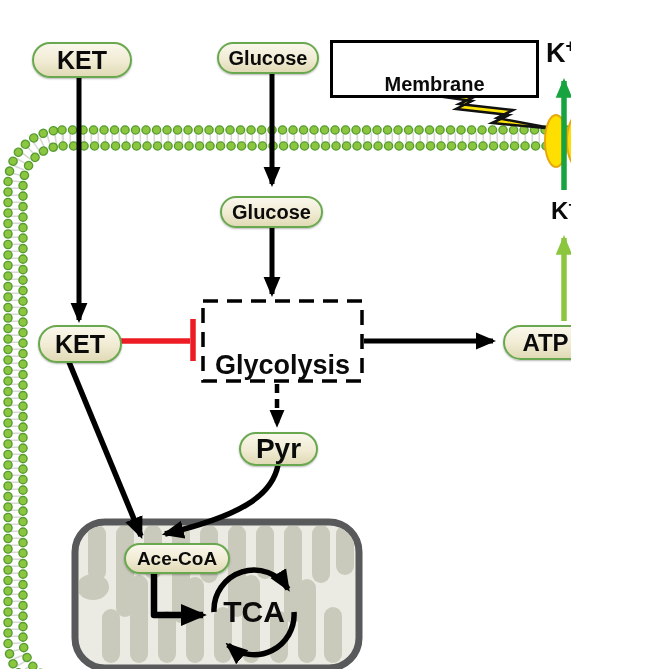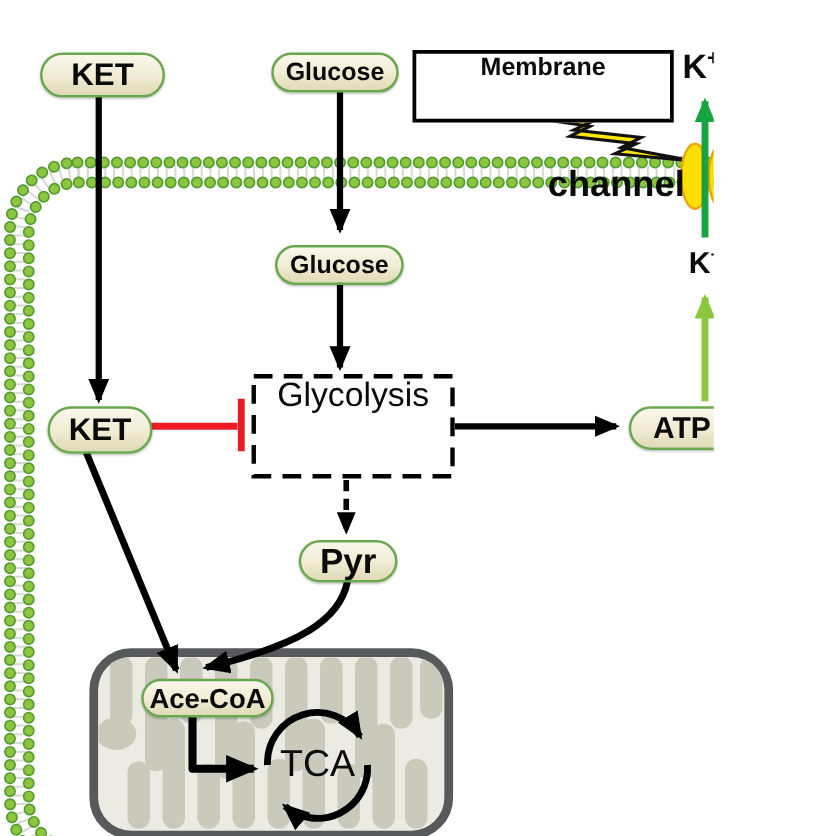--- a/index.html
+++ b/index.html
@@ -11,36 +11,36 @@
   .pill{
     position:absolute;display:flex;align-items:center;justify-content:center;
     border:2.5px solid #69a84f;border-radius:999px;
     background:linear-gradient(180deg,#faf7ec 0%,#f0ebd2 55%,#e0dab6 100%);
     font-weight:bold;color:#0b0b0b;box-shadow:0 1px 2px rgba(0,0,0,.28);
     white-space:nowrap;z-index:4;
   }
   .hyperbox{
     position:absolute;left:330px;top:2px;width:203px;height:52px;
     border:3.5px solid #000;background:#fff;z-index:5;
-    display:flex;flex-direction:column;align-items:center;justify-content:flex-start;
+    display:flex;flex-direction:column;align-items:center;justify-content:flex-end;
     font-weight:bold;font-size:20px;line-height:1.12;text-align:center;
   }
   .glylabel{
     position:absolute;left:203px;top:263px;width:159px;height:80px;z-index:4;
-    display:flex;align-items:flex-start;justify-content:center;
-    font-weight:normal;font-size:27px;
+    display:flex;align-items:flex-end;justify-content:center;
+    font-weight:bold;font-size:27px;
   }
   .klabel{position:absolute;font-weight:bold;z-index:5;}
   .klabel sup{font-size:65%;}
   .katpblock{position:absolute;left:413px;top:96px;width:160px;text-align:center;z-index:5;font-weight:bold;line-height:1.02;}
   .katpblock .l1{font-size:33px;}
   .katpblock .l1 sub{font-size:17px;}
   .katpblock .l2{font-size:29px;}
   .tcalabel{position:absolute;left:214px;top:557px;width:80px;text-align:center;
-    font-weight:normal;font-size:30px;z-index:4;}
+    font-weight:bold;font-size:30px;z-index:4;}
   .neuron{position:absolute;left:462px;top:598px;font-weight:bold;font-size:31px;
     color:#00a14e;z-index:4;letter-spacing:.5px;}
 </style>
 </head>
 <body>
 
 <div id="fig">
 
   <svg id="layers" width="661" height="669" viewBox="0 0 661 669">
     <defs>
@@ -146,36 +146,35 @@
     </div>
 
   <div class="pill" style="left:503px;top:287px;width:81px;height:31px;font-size:24px;">
       <span>ATP</span>
     </div>
 
   <div class="pill" style="left:239px;top:394px;width:75px;height:30px;font-size:28px;">
       <span>Pyr</span>
     </div>
 
-  <div class="pill" style="left:113px;top:505px;width:102px;height:27px;font-size:22px;">
+  <div class="pill" style="left:124px;top:505px;width:102px;height:27px;font-size:19px;">
       <span>Ace-CoA</span>
     </div>
 
   <div class="hyperbox">
     <div>Membrane</div>
   </div>
 
   <div class="glylabel">
     <span>Glycolysis</span>
   </div>
 
   <div class="klabel" style="left:546px;top:-2px;font-size:27px;"><span>K</span><sup>+</sup></div>
 
   <div class="katpblock">
-    <div class="l2">channel</div>
   </div>
 
   <div class="klabel" style="left:551px;top:158px;font-size:24px;"><span>K</span><sup>+</sup></div>
 
   <div class="tcalabel">
     <span>TCA</span>
   </div>
 
 
 </div>

